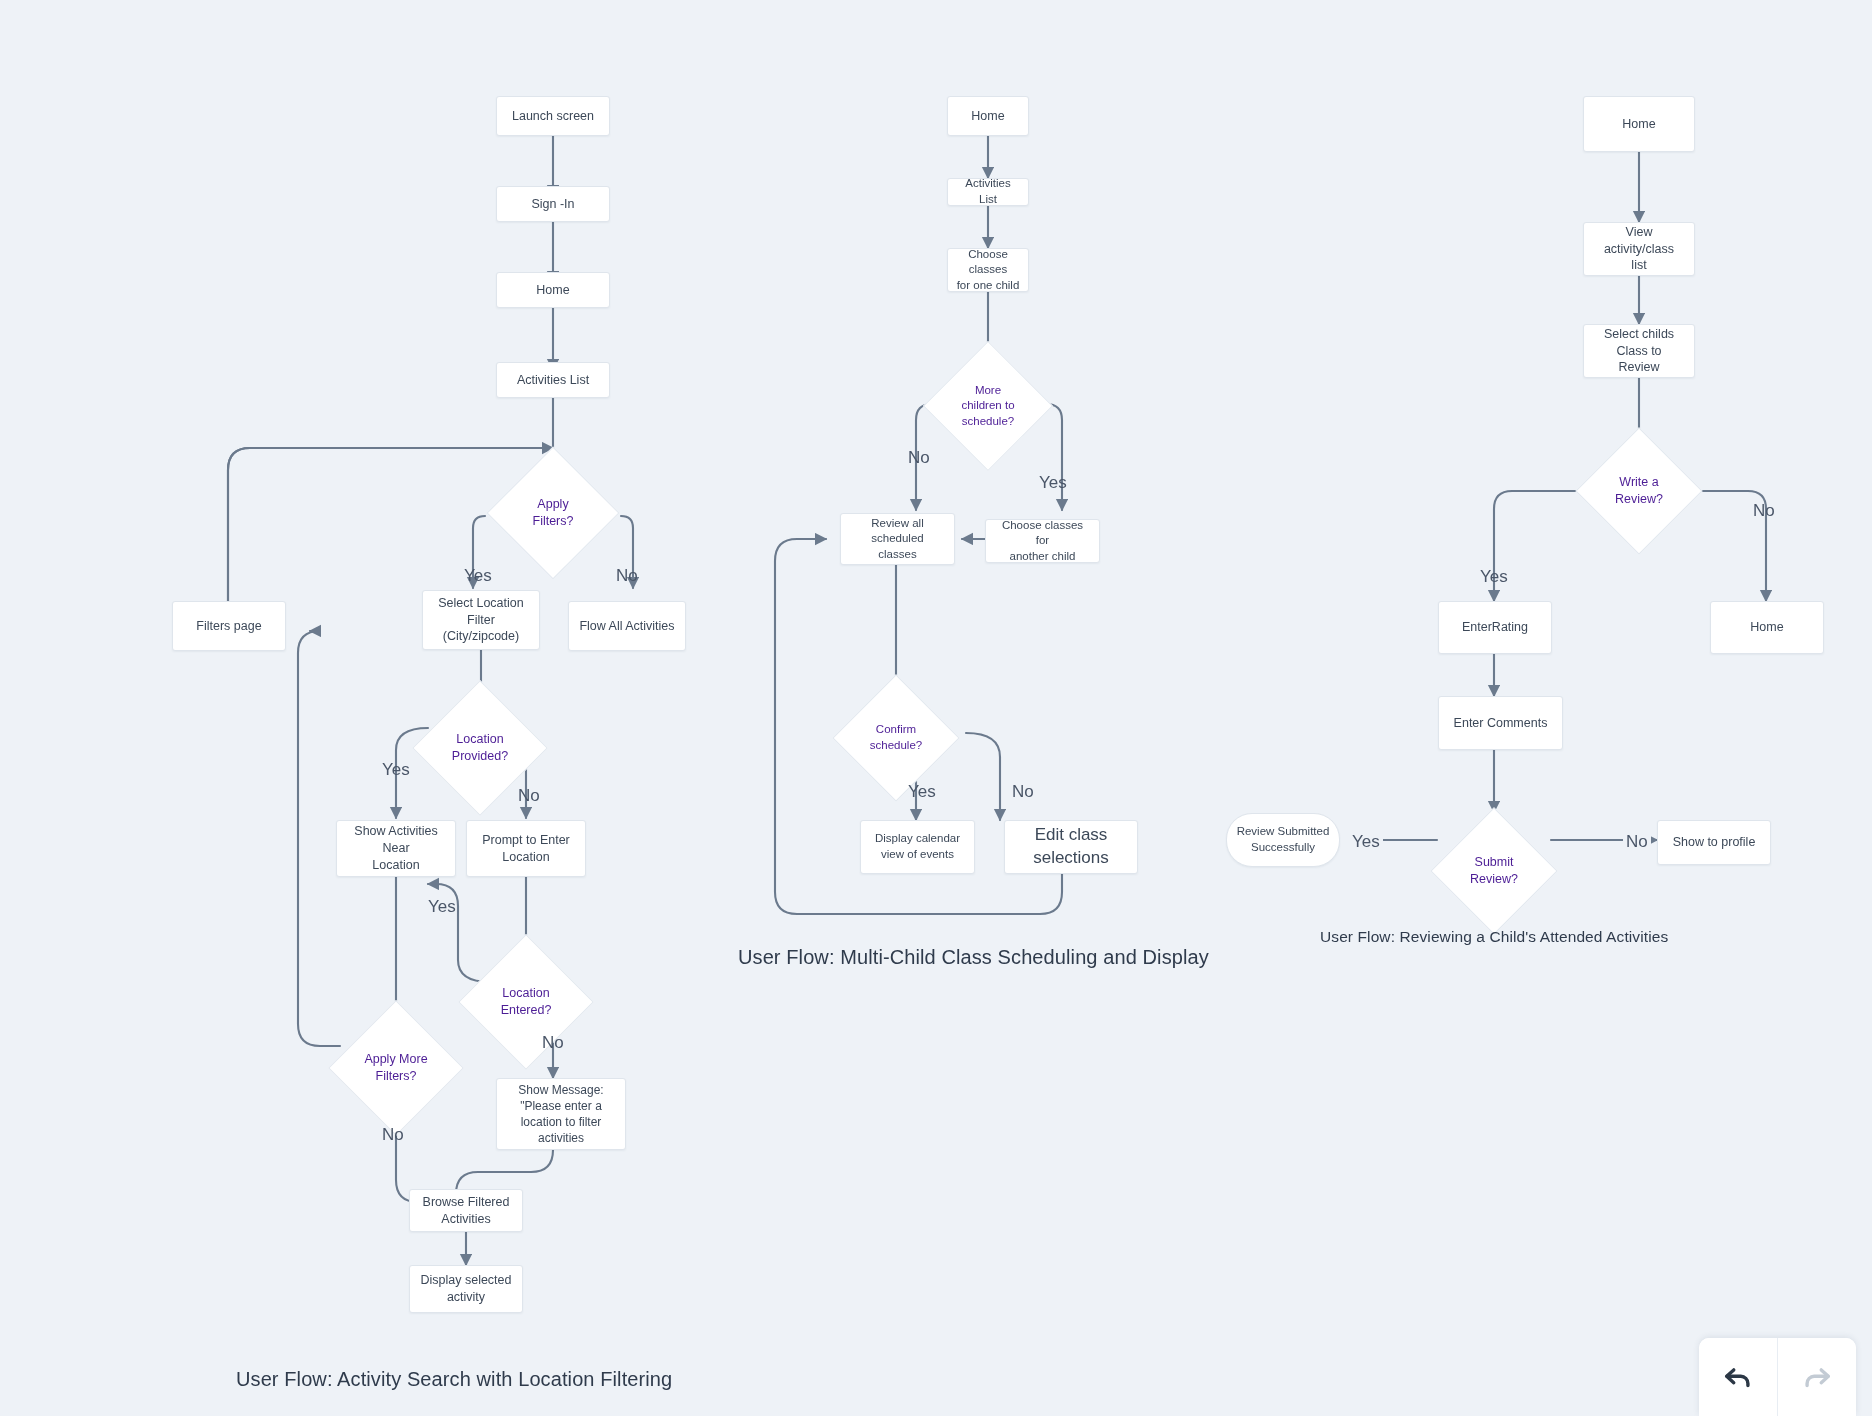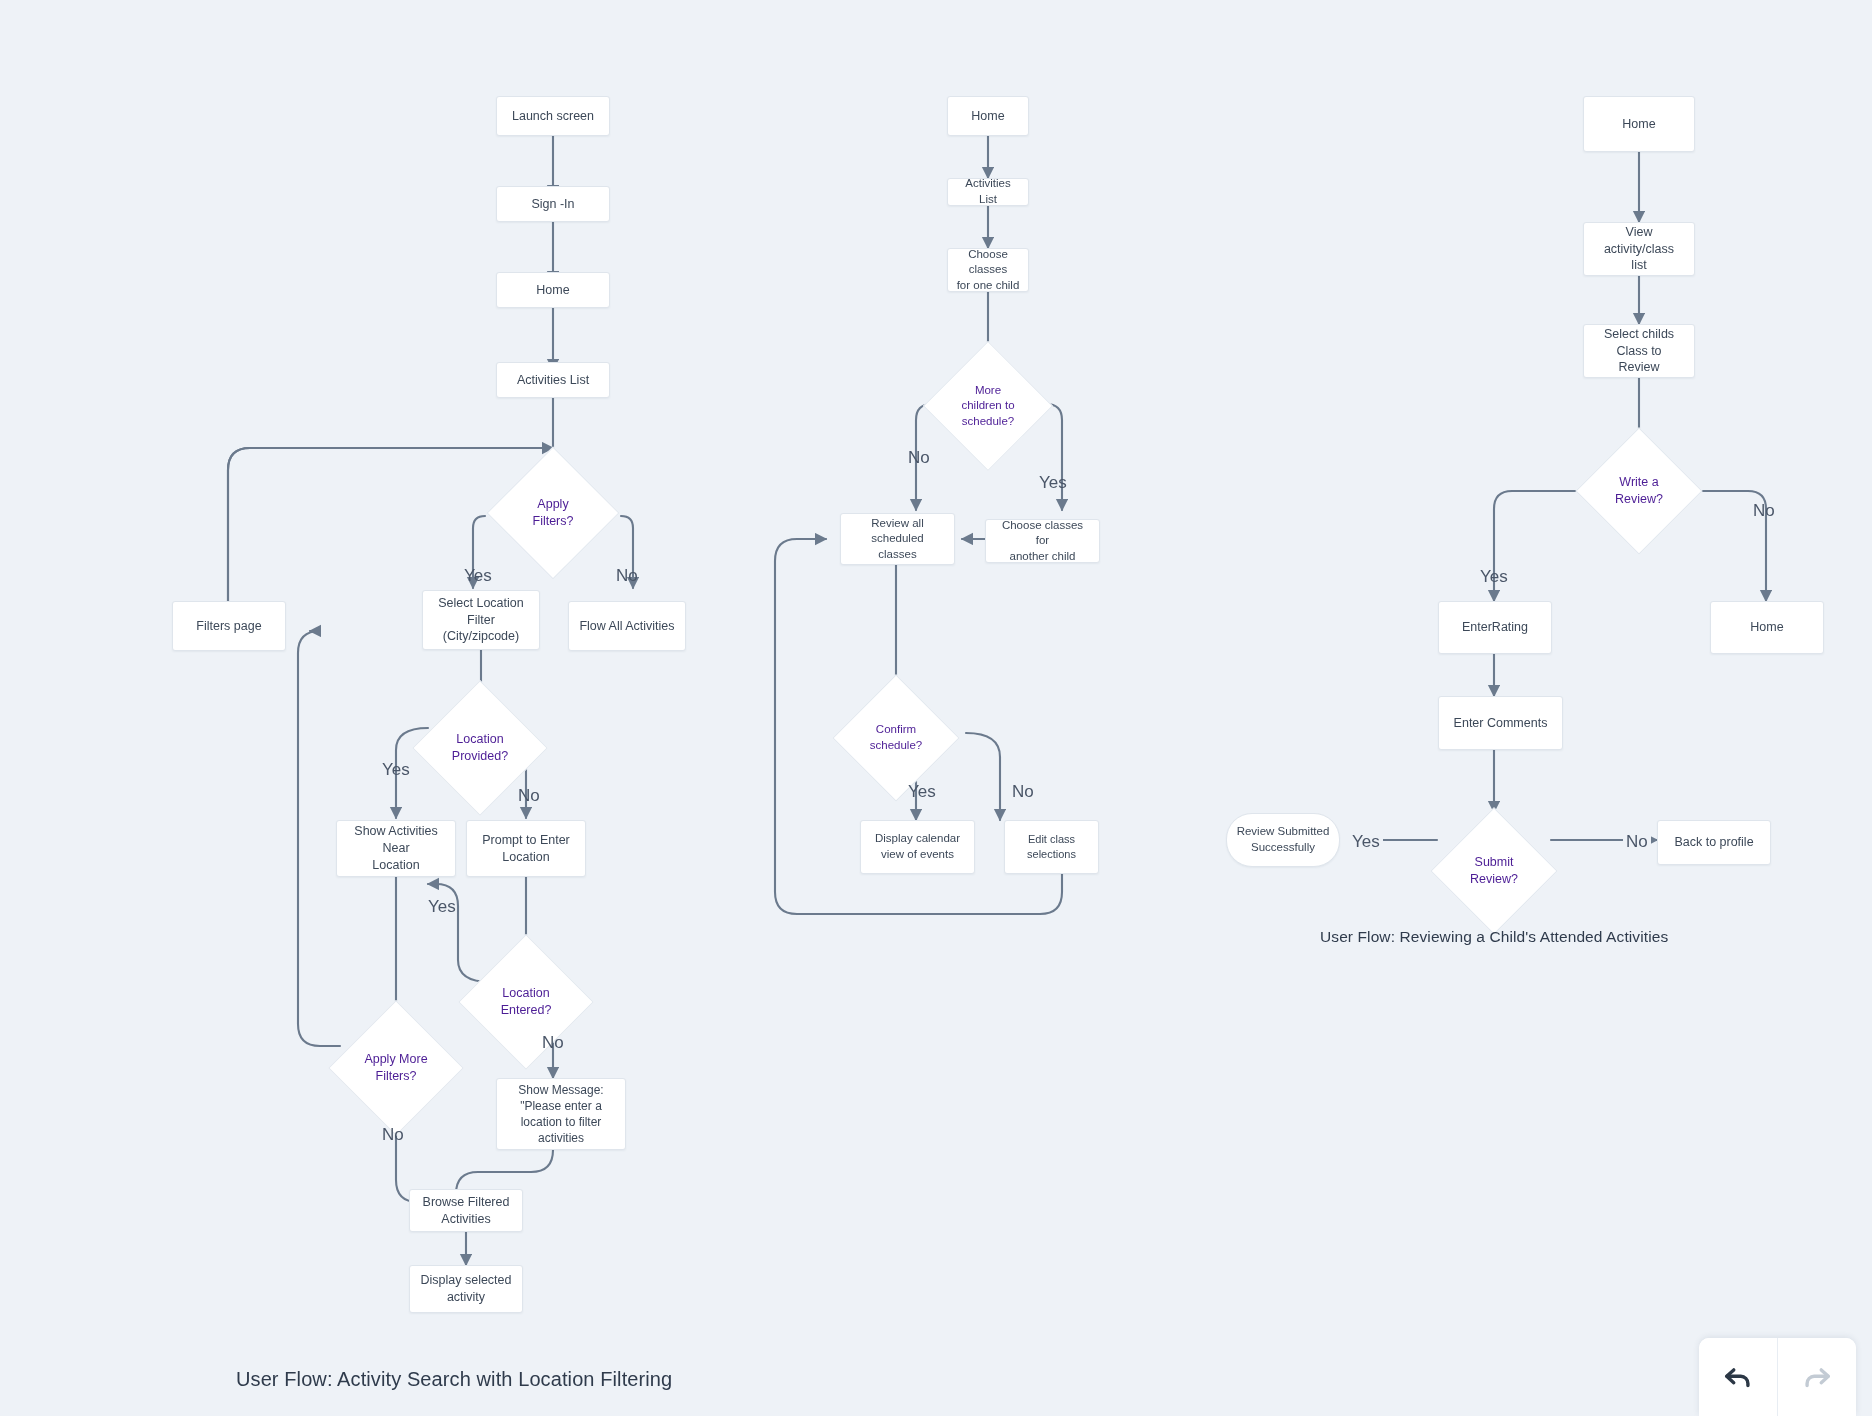--- a/index.html
+++ b/index.html
@@ -260,27 +260,28 @@
 
   <div class="diamond" style="left:851px;top:693px;width:90px;height:90px;">
     <span class="dshape"></span>
     <span class="dlabel" style="white-space:pre-line;font-size:11.5px;">Confirm
 schedule?</span>
   </div>
 
   <div class="node" style="left:860px;top:820px;width:115px;height:54px;white-space:pre-line;font-size:11.5px;">Display calendar
 view of events</div>
 
-  <div class="node" style="left:1004px;top:820px;width:95px;height:54px;white-space:pre-line;font-size:11px;">Edit class selections</div>
+  <div class="node" style="left:1004px;top:820px;width:134px;height:54px;white-space:pre-line;font-size:17px;">Edit class selections</div>
 
   <div class="edgelabel" style="left:908px;top:448px;">No</div>
   <div class="edgelabel" style="left:1039px;top:473px;">Yes</div>
   <div class="edgelabel" style="left:908px;top:782px;">Yes</div>
   <div class="edgelabel" style="left:1012px;top:782px;">No</div>
 
+  <div class="flowtitle" style="left:738px;top:946px;">User Flow: Multi-Child Class Scheduling and Display</div>
 
   <div class="node" style="left:1583px;top:96px;width:112px;height:56px;">Home</div>
 
   <div class="node" style="left:1583px;top:222px;width:112px;height:54px;white-space:pre-line;">View activity/class
 list</div>
 
   <div class="node" style="left:1583px;top:324px;width:112px;height:54px;white-space:pre-line;">Select childs Class to
 Review</div>
 
   <div class="diamond" style="left:1594px;top:446px;width:90px;height:90px;">
@@ -297,21 +298,21 @@
 
   <div class="diamond" style="left:1449px;top:826px;width:90px;height:90px;justify-content:center;">
     <span class="dshape"></span>
     <span class="dlabel" style="white-space:pre-line;">Submit
 Review?</span>
   </div>
 
   <div class="node rounded" style="left:1226px;top:813px;width:114px;height:54px;white-space:pre-line;font-size:11.5px;">Review Submitted
 Successfully</div>
 
-  <div class="node" style="left:1657px;top:820px;width:114px;height:45px;">Back to profile</div>
+  <div class="node" style="left:1657px;top:820px;width:114px;height:45px;">Show to profile</div>
 
   <div class="edgelabel" style="left:1480px;top:567px;">Yes</div>
   <div class="edgelabel" style="left:1753px;top:501px;">No</div>
   <div class="edgelabel" style="left:1349px;top:832px;background:#eef2f7;padding:0 3px;">Yes</div>
   <div class="edgelabel" style="left:1623px;top:832px;background:#eef2f7;padding:0 3px;">No</div>
 
   <div class="flowtitle small" style="left:1320px;top:928px;">User Flow: Reviewing a Child's Attended Activities</div>
 
   <div class="toolbar">
     <button>

